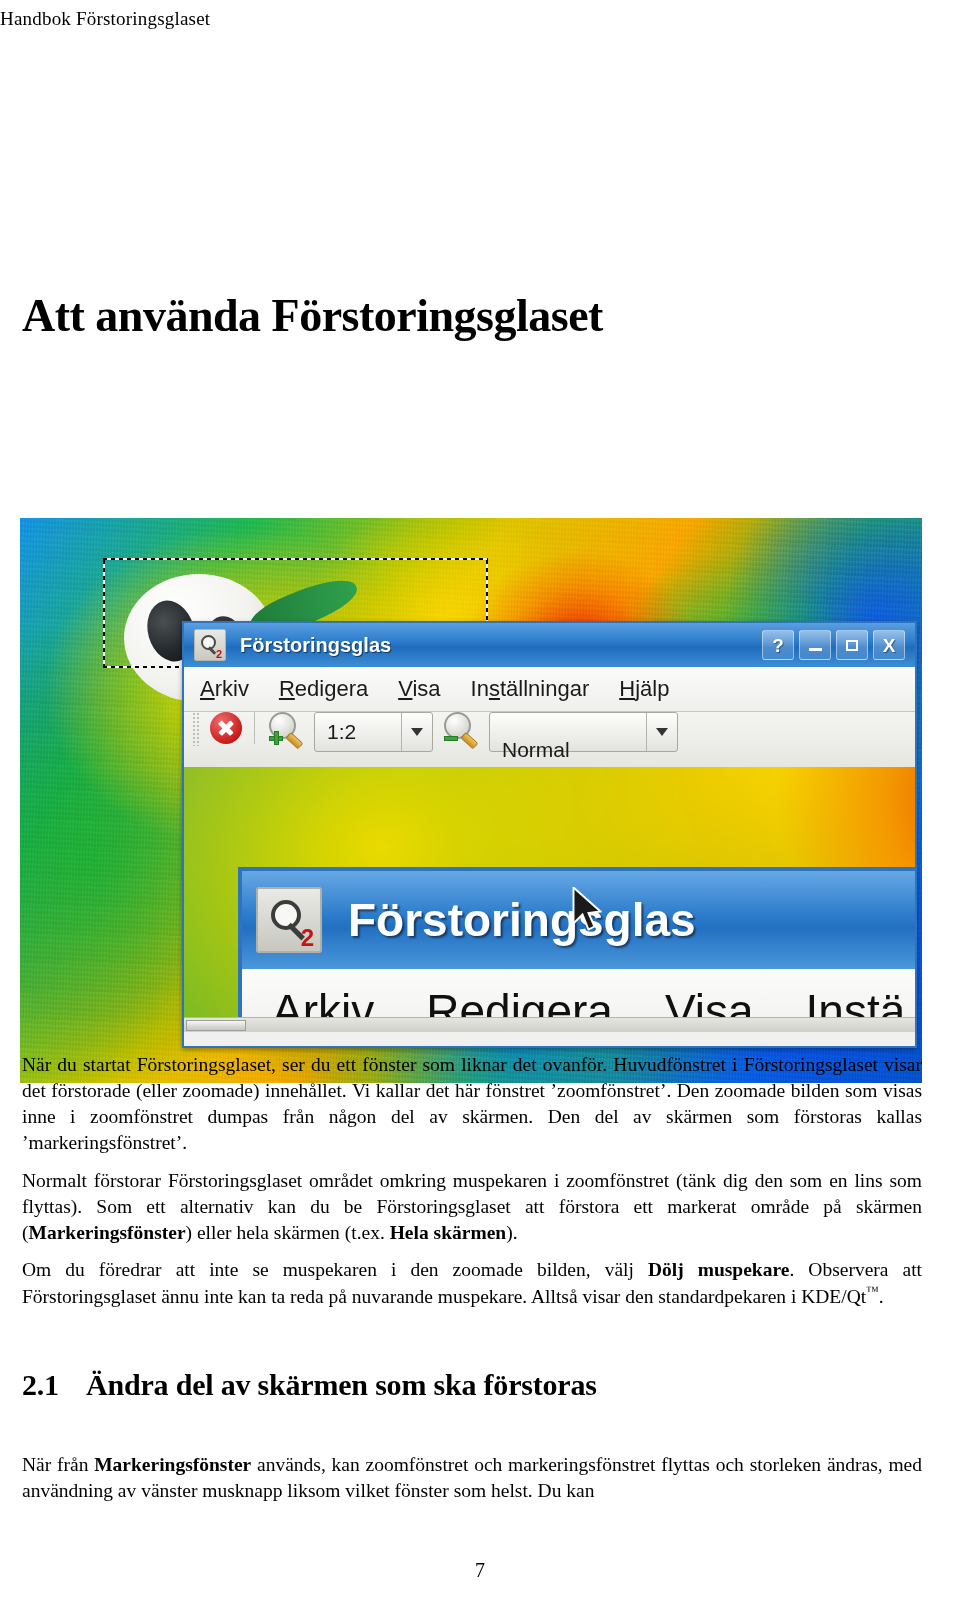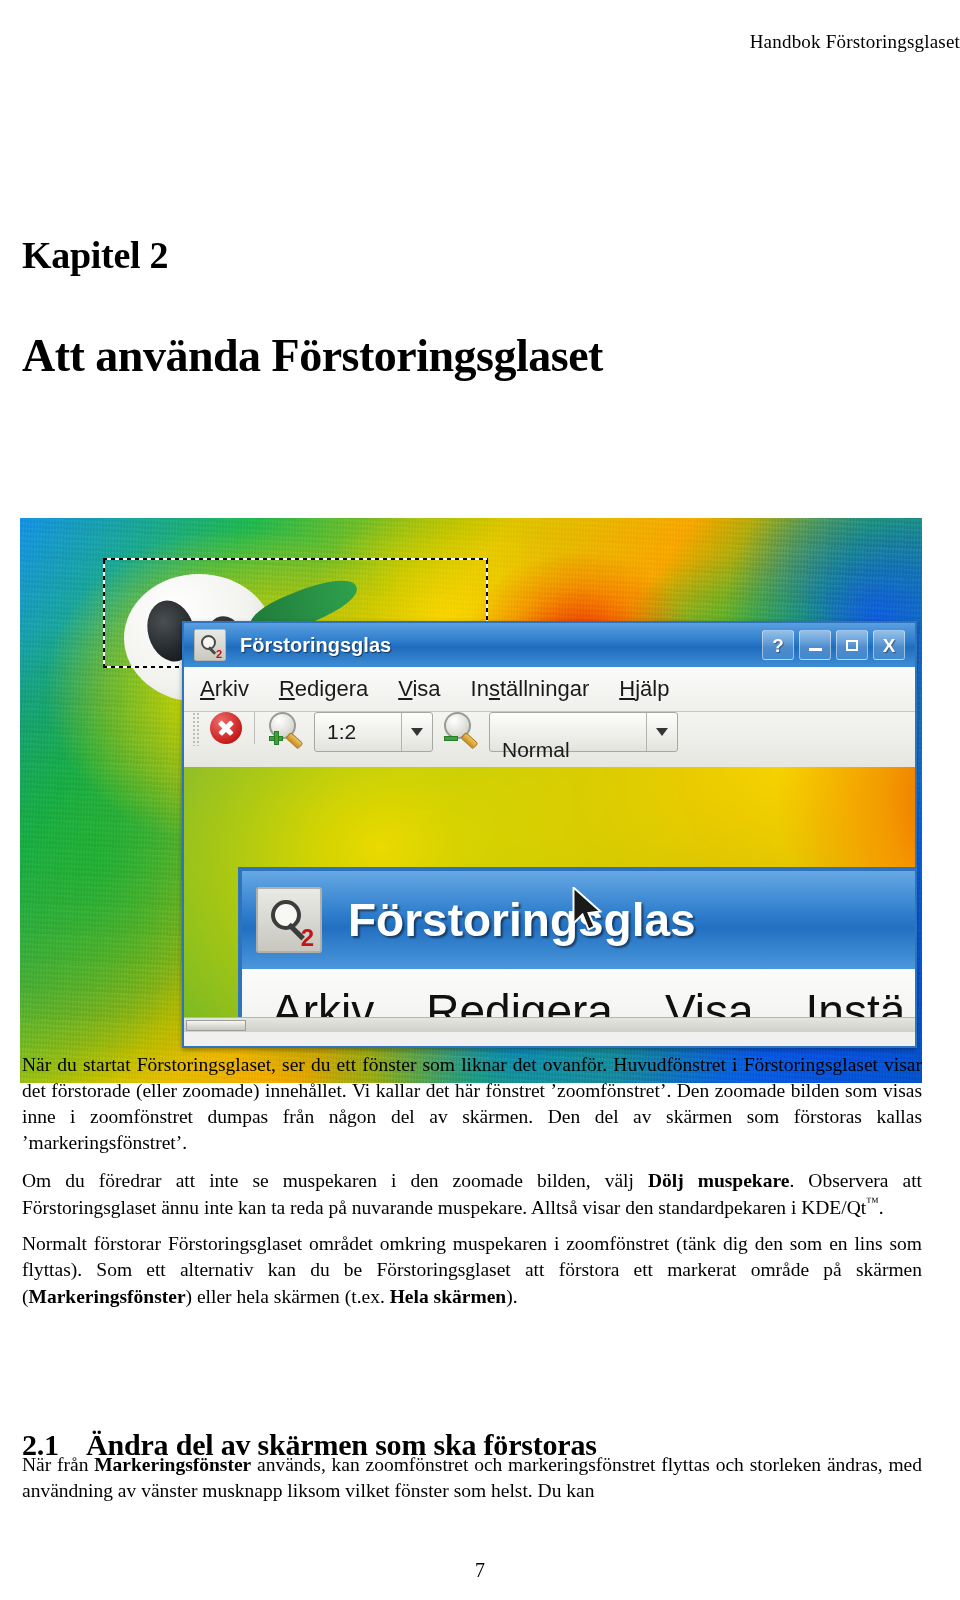--- a/index.html
+++ b/index.html
@@ -15,24 +15,23 @@
     color: #000000;
     overflow: hidden;
   }
 
   
   .running-header {
     position: absolute;
     top: 8px;
     left: 0;
     width: 960px;
-    text-align: right;
+    text-align: left;
     font-size: 19px;
     letter-spacing: 0.2px;
-    margin-top: 23px;
   }
 
   
   .chapter-block {
     position: absolute;
     left: 22px;
     top: 236px;
     width: 890px;
   }
   .chapter-number {
@@ -465,21 +464,21 @@
     text-align: justify;
   }
   .body-text p { margin: 0 0 11px 0; }
   .body-text b { font-weight: bold; }
   .tm { font-size: 0.66em; vertical-align: super; letter-spacing: 0; }
 
   
   .section-heading {
     position: absolute;
     left: 22px;
-    top: 1428px;
+    top: 1368px;
     width: 900px;
     font-size: 30px;
     font-weight: bold;
     letter-spacing: -0.2px;
   }
   .section-heading .num { display: inline-block; min-width: 64px; }
 
   .section-text {
     position: absolute;
     left: 22px;
@@ -500,21 +499,20 @@
     text-align: center;
     font-size: 20px;
   }
 </style>
 </head>
 <body>
 
 <div class="running-header">Handbok Förstoringsglaset</div>
 
 <div class="chapter-block">
-  <div class="chapter-number">Kapitel 2</div>
   <div class="chapter-title">Att använda Förstoringsglaset</div>
 </div>
 
 <div class="figure">
 
   <div class="wallpaper"></div>
   <div class="wallpaper-noise"></div>
 
   <div class="blob" style="left:104px;top:56px;width:150px;height:128px;"></div>
   <div class="patch" style="left:128px;top:82px;width:46px;height:62px;transform:rotate(-16deg);"></div>
@@ -607,22 +605,22 @@
       <div class="hscroll">
         <div class="thumb"></div>
       </div>
     </div>
 
   </div>
 </div>
 
 <div class="body-text">
   <p><span>När du startat Förstoringsglaset, ser du ett fönster som liknar det ovanför. Huvudfönstret i Förstoringsglaset visar det förstorade (eller zoomade) innehållet. Vi kallar det här fönstret ’zoomfönstret’. Den zoomade bilden som visas inne i zoomfönstret dumpas från någon del av skärmen. Den del av skärmen som förstoras kallas ’markeringsfönstret’.</span></p>
+  <p><span>Normalt förstorar Förstoringsglaset området omkring muspekaren i zoomfönstret (tänk dig den som en lins som flyttas). Som ett alternativ kan du be Förstoringsglaset att förstora ett markerat område på skärmen (</span><b>Markeringsfönster</b><span>) eller hela skärmen (t.ex. </span><b>Hela skärmen</b><span>).</span></p>
   <p><span>Om du föredrar att inte se muspekaren i den zoomade bilden, välj </span><b>Dölj muspekare</b><span>. Observera att Förstoringsglaset ännu inte kan ta reda på nuvarande muspekare. Alltså visar den standardpekaren i KDE/Qt</span><span class="tm">™</span><span>.</span></p>
-  <p><span>Normalt förstorar Förstoringsglaset området omkring muspekaren i zoomfönstret (tänk dig den som en lins som flyttas). Som ett alternativ kan du be Förstoringsglaset att förstora ett markerat område på skärmen (</span><b>Markeringsfönster</b><span>) eller hela skärmen (t.ex. </span><b>Hela skärmen</b><span>).</span></p>
 </div>
 
 <div class="section-heading">
   <span class="num">2.1</span><span>Ändra del av skärmen som ska förstoras</span>
 </div>
 
 <div class="section-text">
   <p><span>När från </span><b>Markeringsfönster</b><span> används, kan zoomfönstret och markeringsfönstret flyttas och storleken ändras, med användning av vänster musknapp liksom vilket fönster som helst. Du kan</span></p>
 </div>
 

